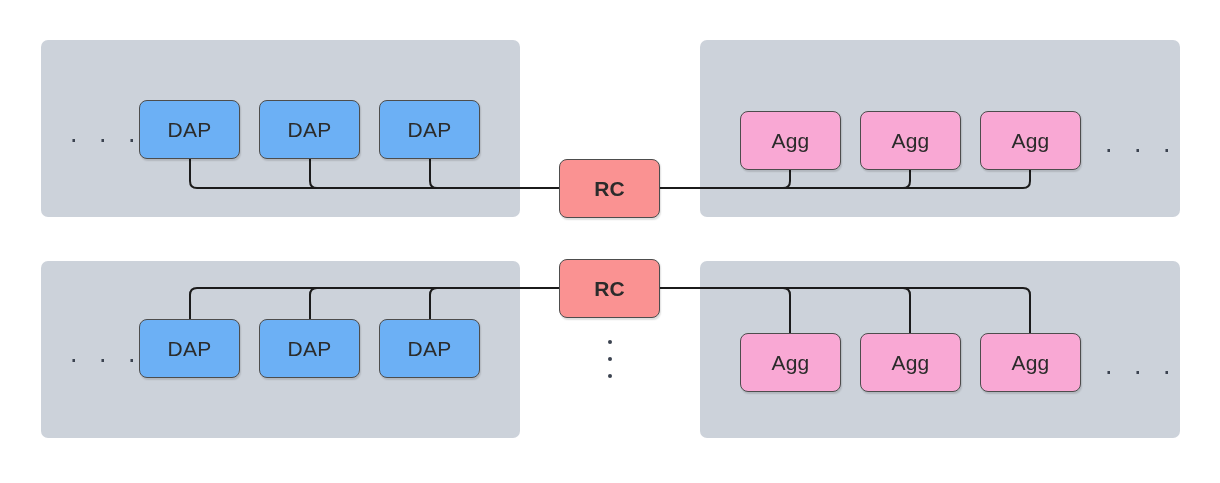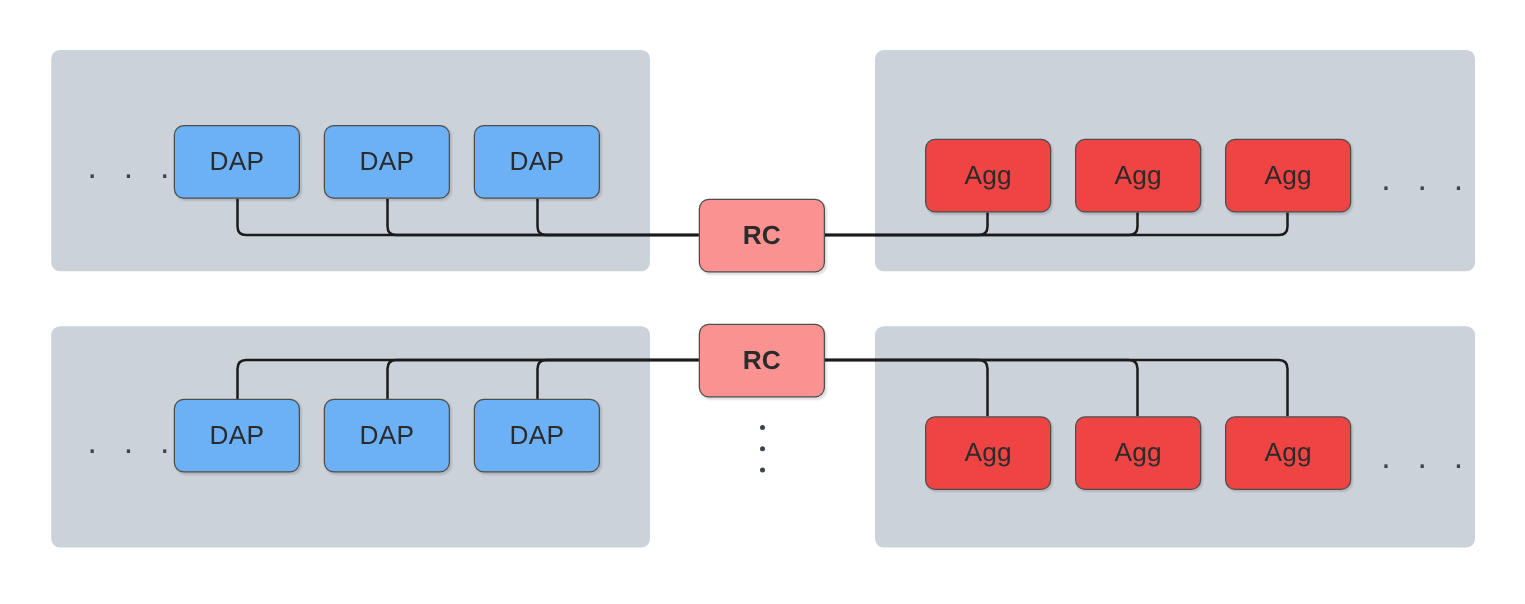--- a/index.html
+++ b/index.html
@@ -27,21 +27,21 @@
     border-radius: 8px;
     display: flex;
     align-items: center;
     justify-content: center;
     font-size: 21px;
     color: #2b2b2b;
     letter-spacing: 0.2px;
     box-shadow: 1px 1.5px 1.5px rgba(0,0,0,0.13);
   }
   .node-dap { background: #6cb0f5; }
-  .node-agg { background: #ef4444; }
+  .node-agg { background: #f9a8d4; }
   .node-rc  { background: #fa9292; font-weight: bold; }
 
   .ellipsis-h {
     position: absolute;
     font-size: 27px;
     color: #3b4350;
     letter-spacing: 7px;
     line-height: 1;
     white-space: nowrap;
     user-select: none;

